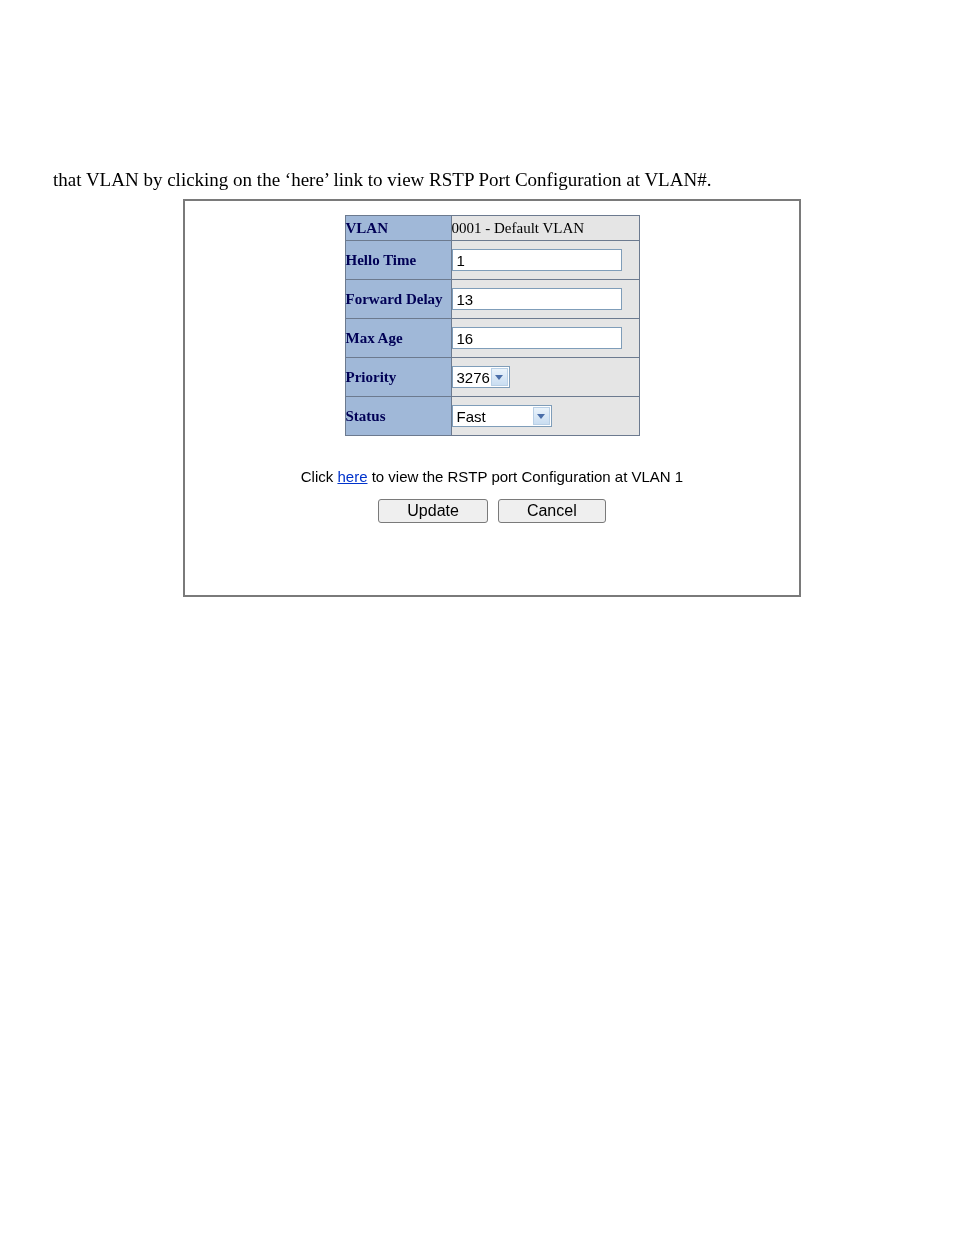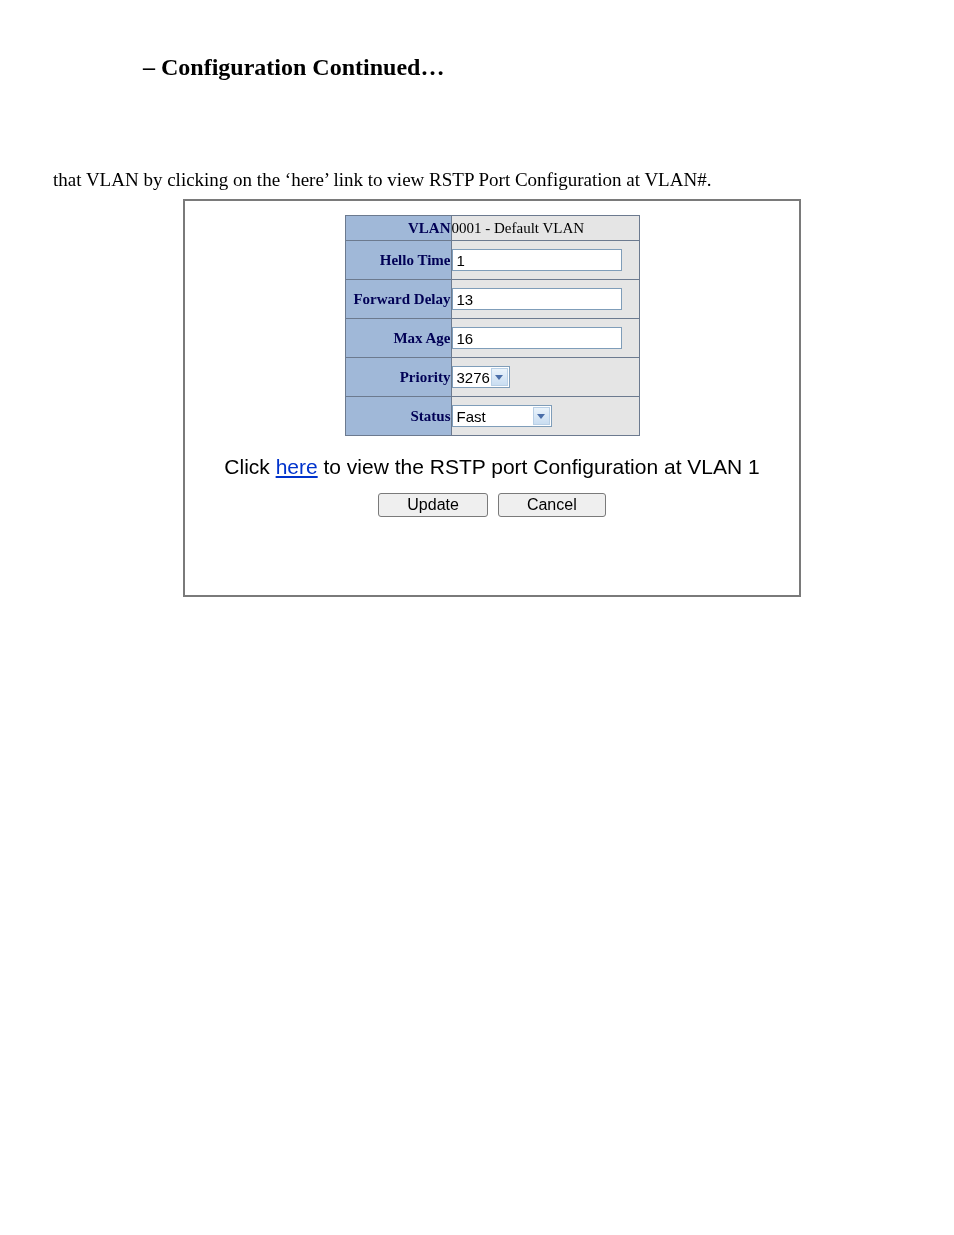--- a/index.html
+++ b/index.html
@@ -60,21 +60,20 @@
   }
   table.form td {
     border: 1px solid #6c7a8f;
     padding: 0;
     vertical-align: middle;
   }
   td.label {
     width: 105px;
     height: 38px;
     background: #a0b8d8;
-    text-align: right;
     padding-right: 6px;
     font-family: "Times New Roman", Times, serif;
     font-size: 15px;
     font-weight: bold;
     color: #000055;
   }
   td.value {
     width: 187px;
     height: 38px;
     background: #e5e5e5;
@@ -125,23 +124,23 @@
     justify-content: center;
     box-sizing: border-box;
   }
   .chev {
     width: 0; height: 0;
     border-left: 4px solid transparent;
     border-right: 4px solid transparent;
     border-top: 5px solid #4a6ea9;
   }
   .link-line {
-    margin-top: 19px;
+    margin-top: 32px;
     font-family: Verdana, Geneva, sans-serif;
-    font-size: 21px;
+    font-size: 15px;
     color: #000000;
     text-align: center;
   }
   .link-line a {
     color: #0033cc;
     text-decoration: underline;
   }
   .btn-row {
     margin-top: 14px;
     text-align: center;
@@ -155,21 +154,20 @@
     padding: 2px 28px;
     margin: 0 3px;
     cursor: pointer;
   }
 </style>
 </head>
 <body>
 
 <div class="page">
 
-  <div class="heading">– Configuration Continued…</div>
 
   <div class="body-text">that VLAN by clicking on the ‘here’ link to view RSTP Port Configuration at VLAN#.</div>
 
   <div class="panel">
     <div class="panel-inner">
 
 
       <table class="form">
         <tbody>
             <tr>

